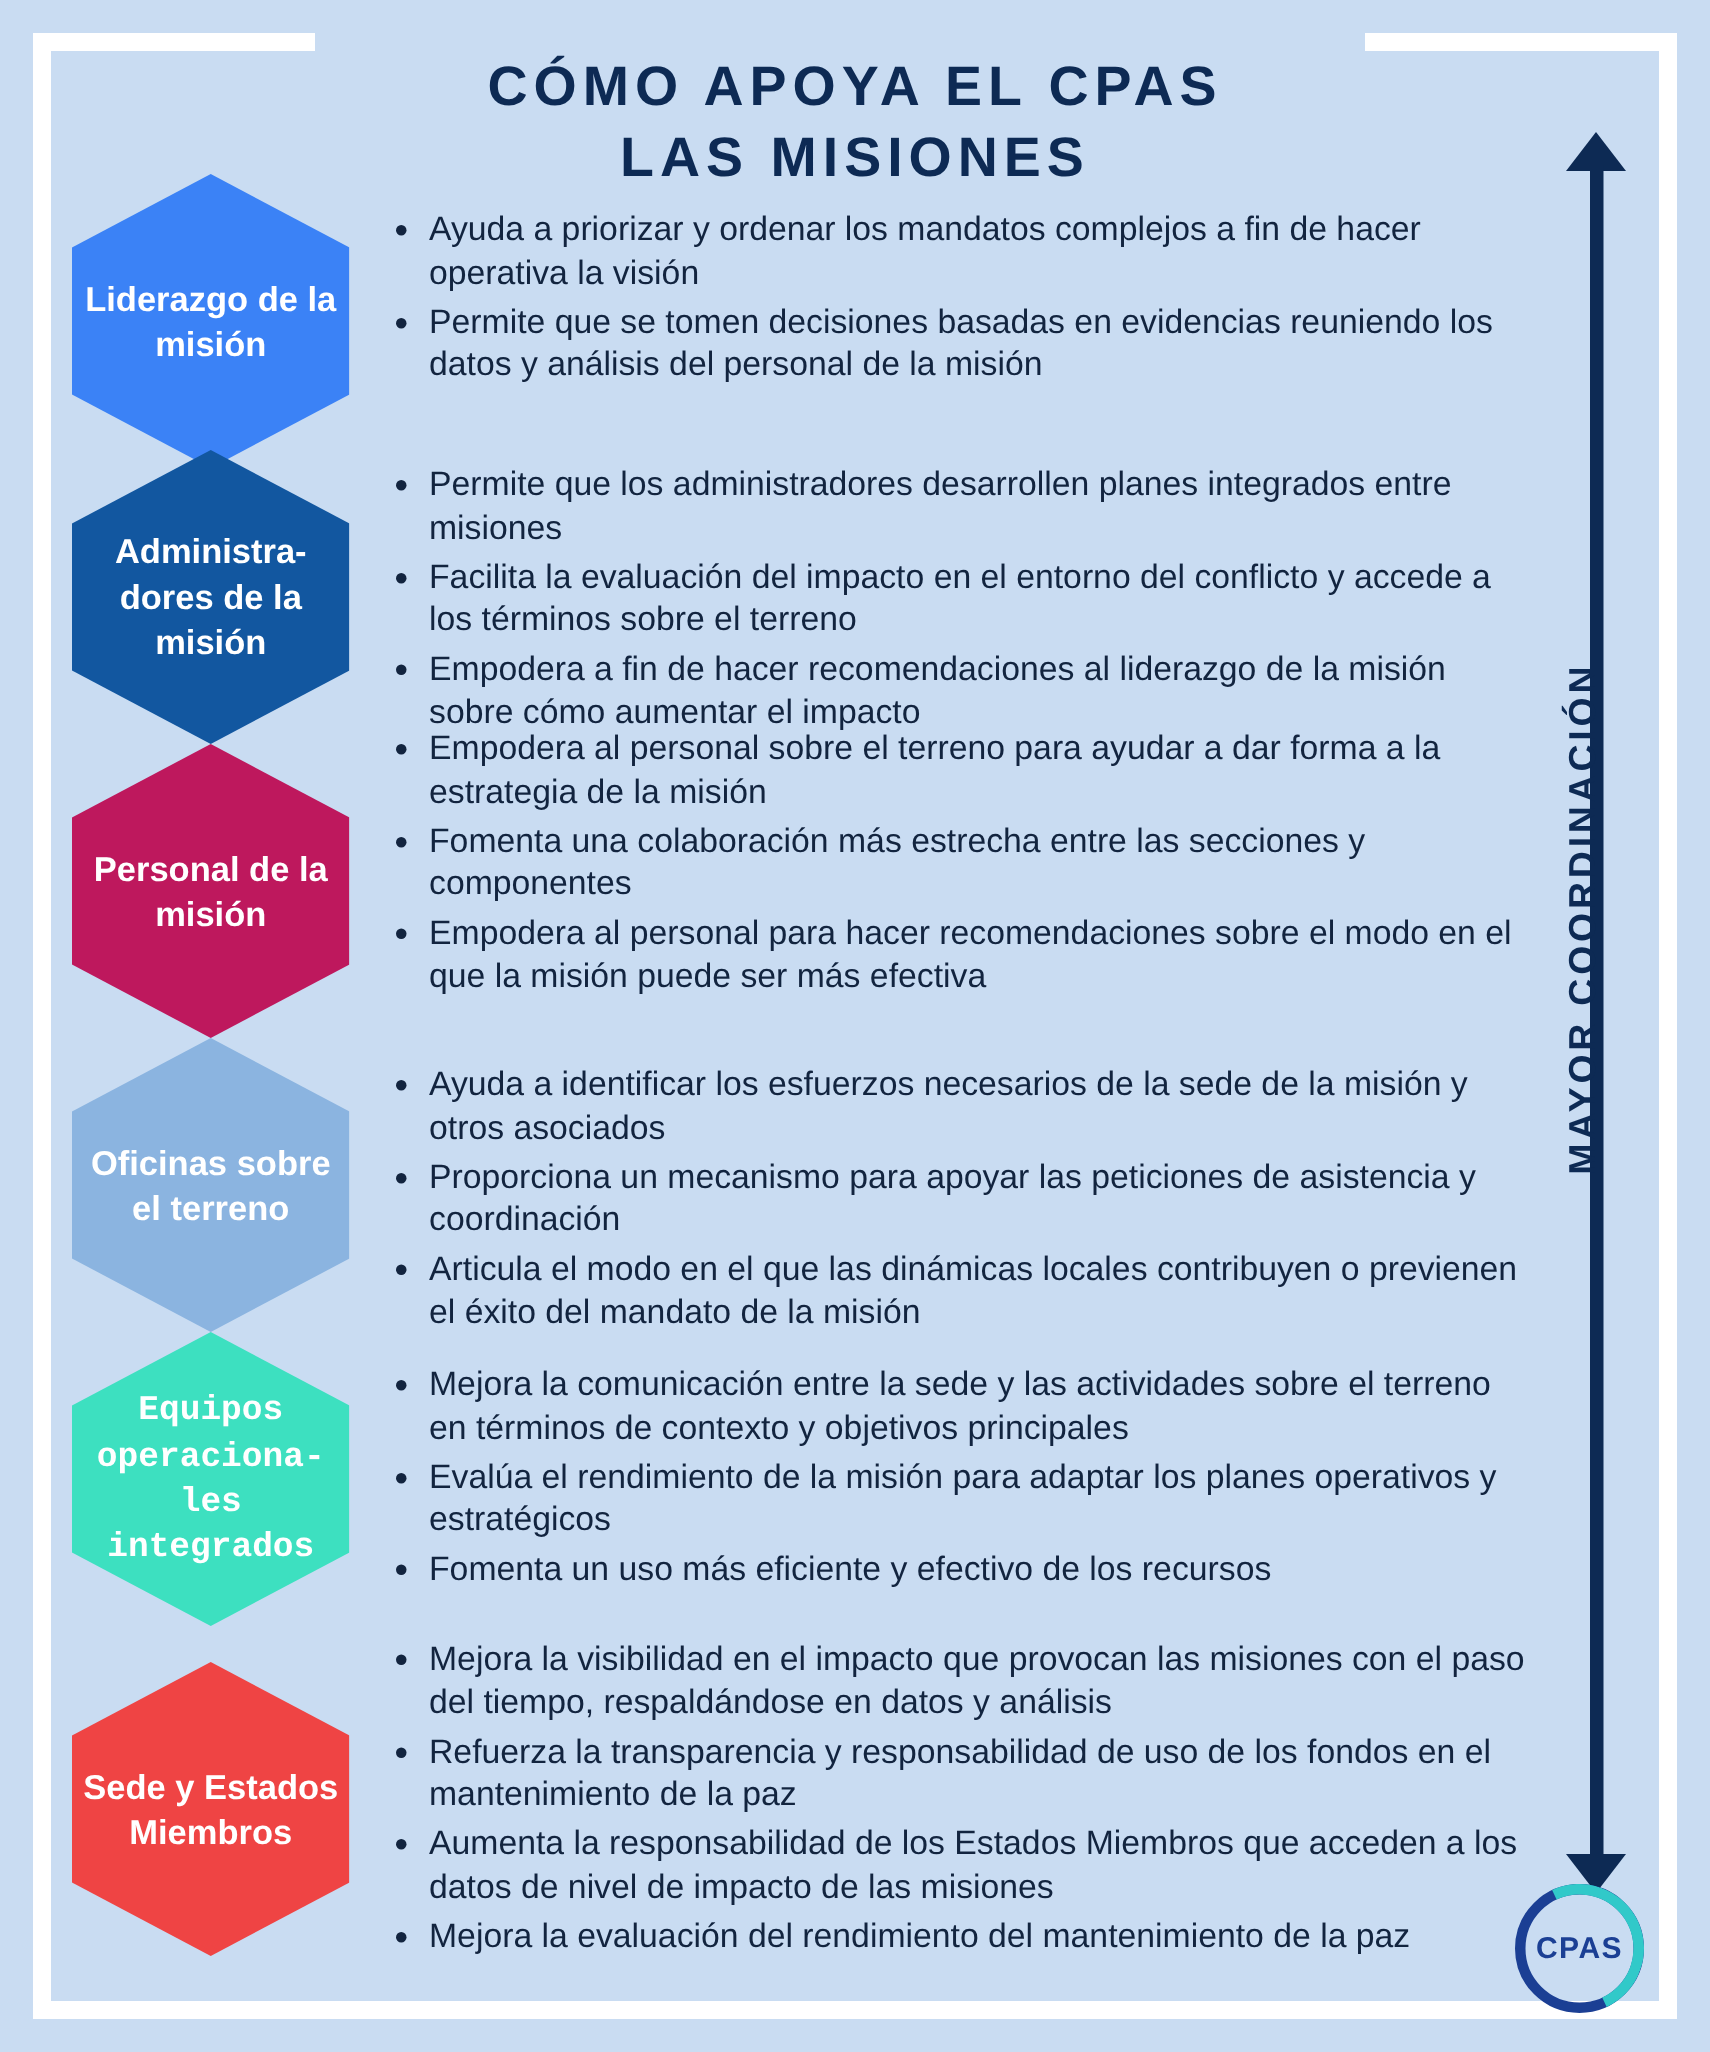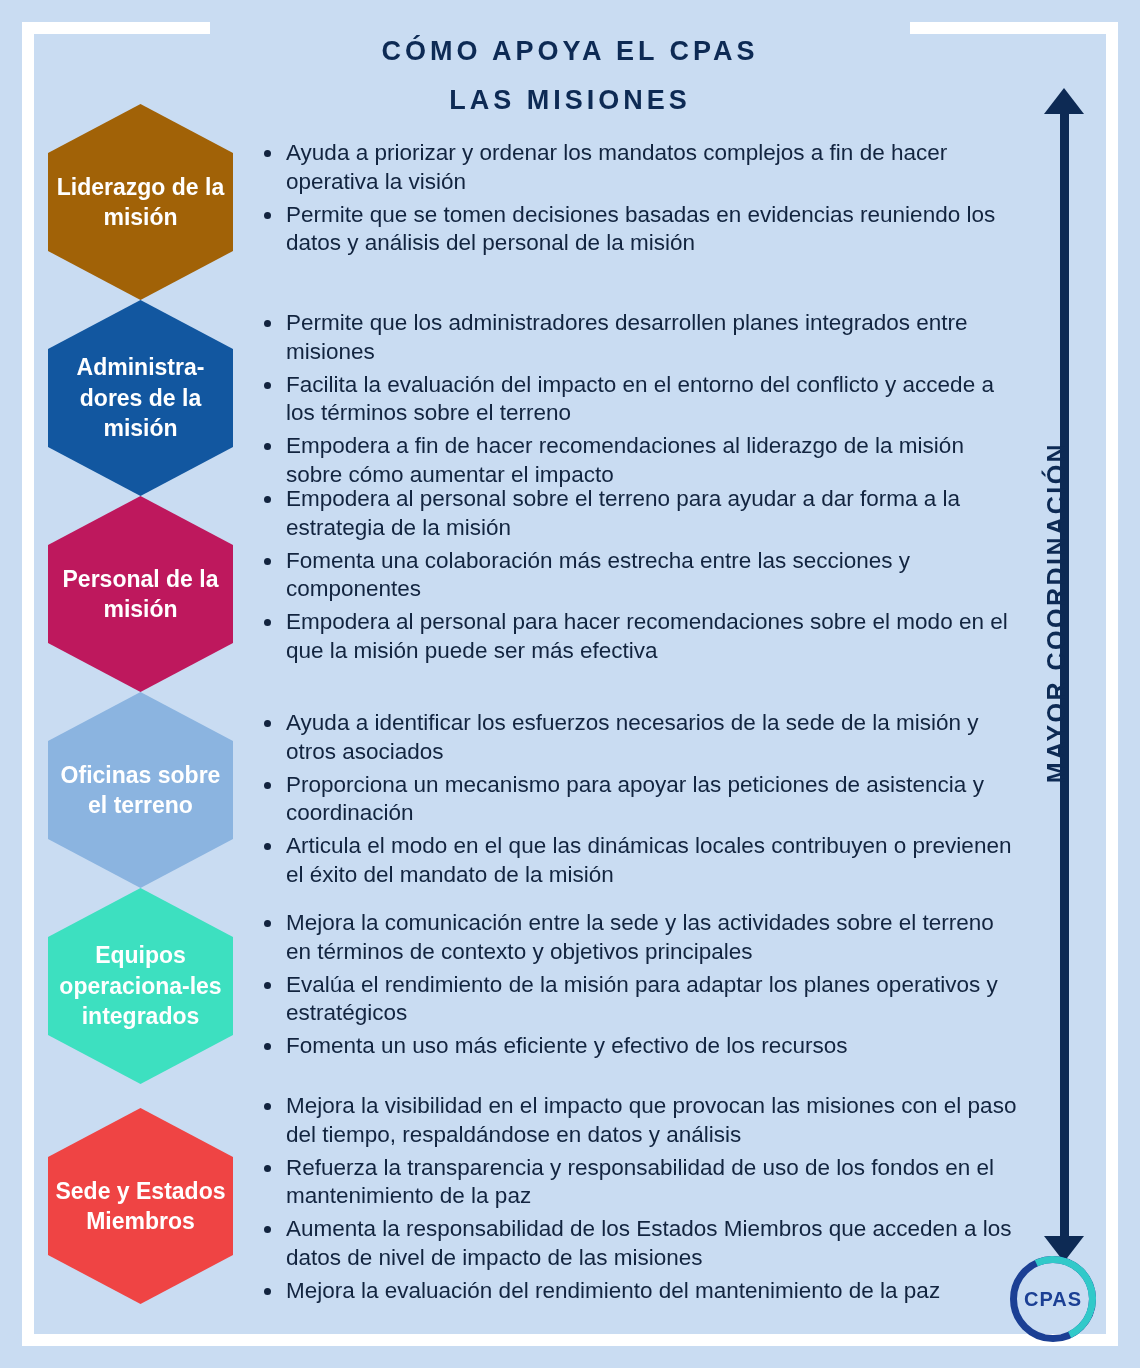--- a/index.html
+++ b/index.html
@@ -41,25 +41,25 @@
     background: #c9dcf2;
   }
   .title {
     position: absolute;
     left: 0;
     top: 34px;
     width: 1140px;
     text-align: center;
     color: #0d2a54;
     font-weight: bold;
-    font-size: 27px;
+    font-size: 37px;
     letter-spacing: 4px;
     line-height: 1.28;
   }
-  .title .l2 { display: block; margin-top: 14px; }
+  .title .l2 { display: block; }
 
   
   .hex-col {
     position: absolute;
     left: 48px;
     top: 104px;
     width: 190px;
   }
   .hex {
     position: relative;
@@ -206,33 +206,33 @@
 
   <div class="frame"></div>
   <div class="title-mask"></div>
 
   <div class="title">
     <span>CÓMO APOYA EL CPAS</span>
     <span class="l2">LAS MISIONES</span>
   </div>
 
   <div class="hex-col">
-      <div class="hex" style="position: absolute; top: 0px; left: 0px; height: 196px; background: #a16207;">
+      <div class="hex" style="position: absolute; top: 12px; left: 0px; height: 196px; background: #3b82f6;">
         <span>Liderazgo de la misión</span>
       </div>
       <div class="hex" style="position: absolute; top: 196px; left: 0px; height: 196px; background: rgb(18, 87, 160);">
         <span>Administra-dores de la misión</span>
       </div>
       <div class="hex" style="position: absolute; top: 392px; left: 0px; height: 196px; background: #be185d;">
         <span>Personal de la misión</span>
       </div>
       <div class="hex" style="position: absolute; top: 588px; left: 0px; height: 196px; background: rgb(139, 180, 224);">
         <span>Oficinas sobre el terreno</span>
       </div>
-      <div class="hex" style="position: absolute; top: 784px; left: 0px; height: 196px; background: rgb(61, 224, 192);">
+      <div class="hex" style="position: absolute; top: 784px; left: 0px; height: 196px; background: rgb(61, 224, 192); font-family: Liberation Mono, monospace;">
         <span>Equipos operaciona-les integrados</span>
       </div>
       <div class="hex" style="position: absolute; top: 1004px; left: 0px; height: 196px; background: #ef4444;">
         <span>Sede y Estados Miembros</span>
       </div>
     </div>
 
   <div class="blocks">
       <div class="block" style="top: 0px; margin-top: 35px;">
         <ul class="bullets">

